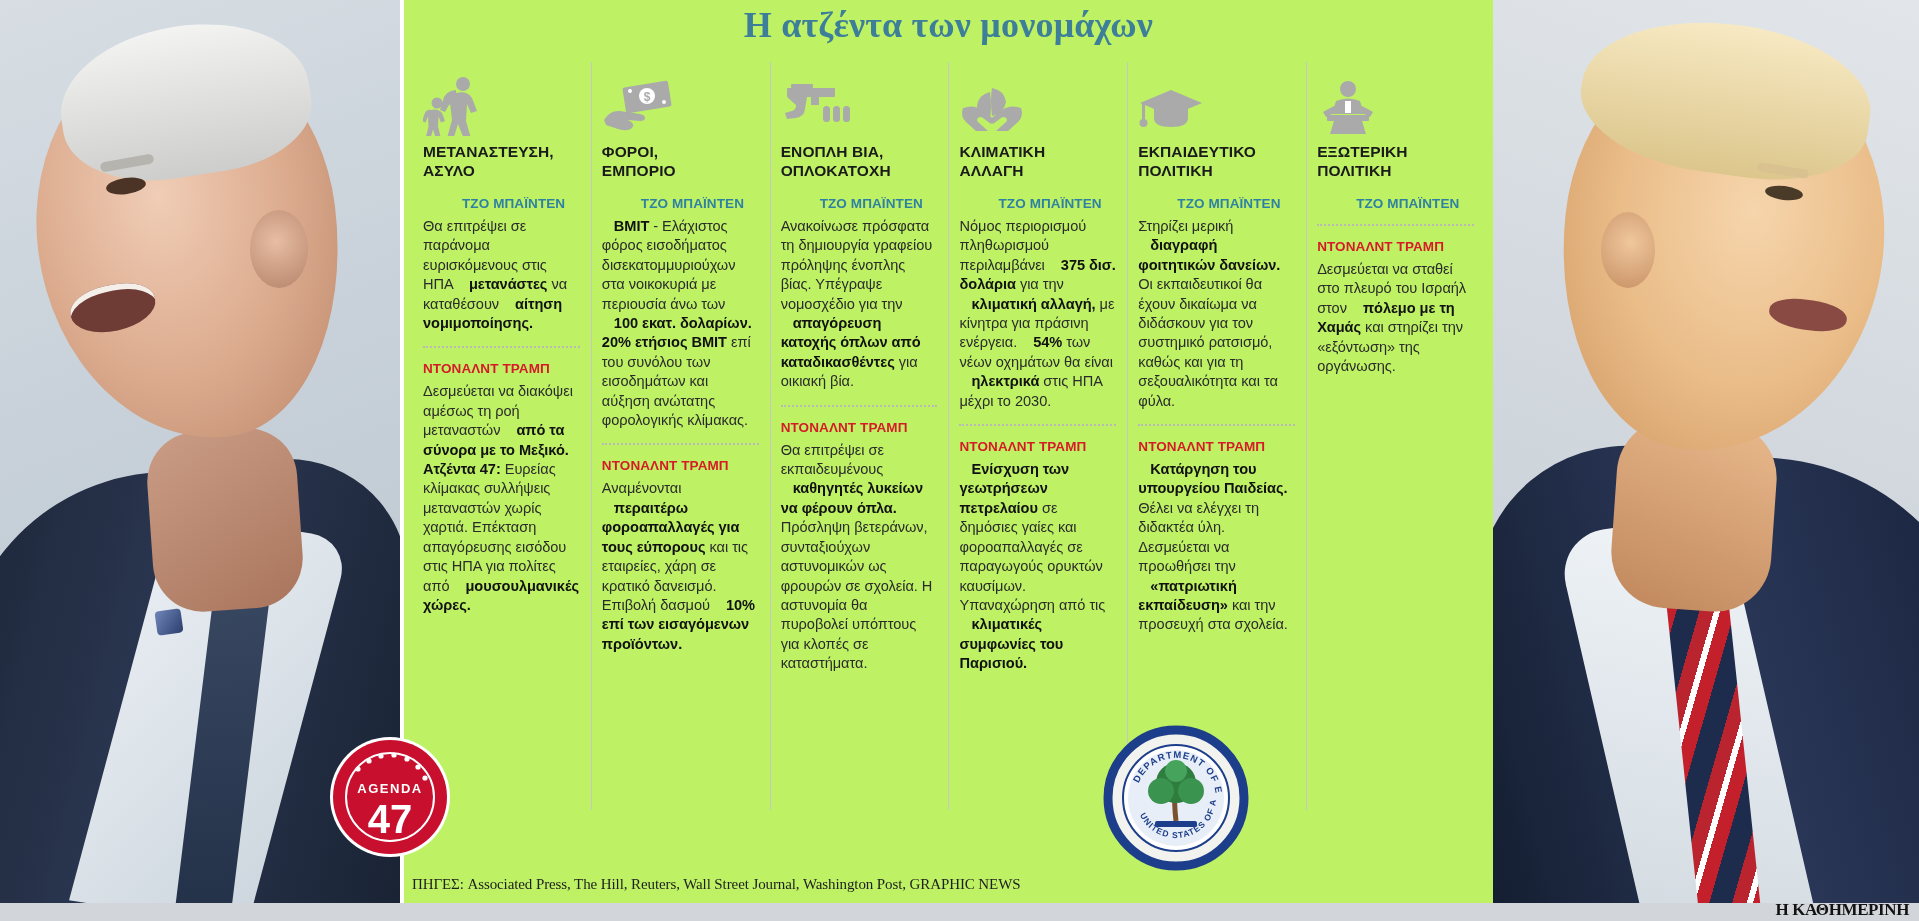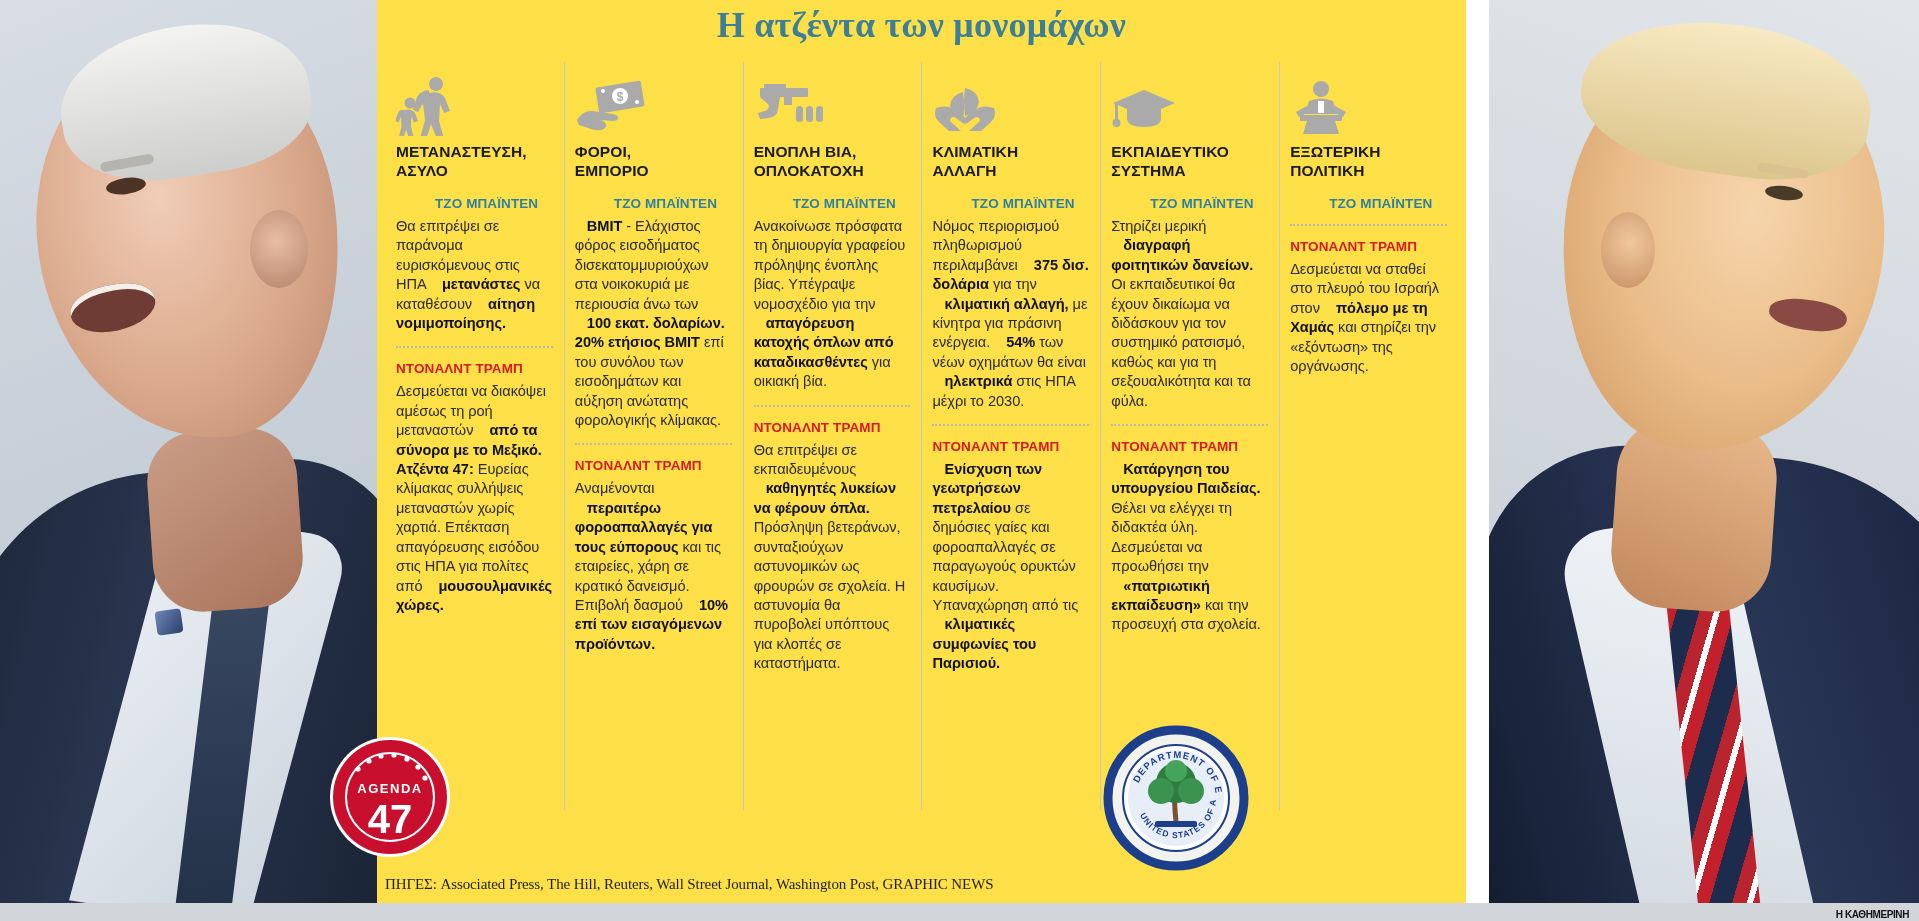--- a/index.html
+++ b/index.html
@@ -163,25 +163,25 @@
   .trump-brow {
     position: absolute; right: 110px; top: 166px; width: 52px; height: 9px;
     background: #d9c290;
     border-radius: 6px;
     transform: rotate(9deg);
   }
 
   
   .content {
     position: absolute;
-    left: 377px;
+    left: 404px;
     top: 0;
     width: 1089px;
     height: 921px;
-    background: #fde047;
+    background: #bef264;
     z-index: 5;
   }
 
   .title {
     text-align: center;
     color: #3d7e99;
     font-family: "Liberation Serif", serif;
     font-size: 36px;
     font-weight: 700;
     letter-spacing: .2px;
@@ -289,26 +289,26 @@
     position: absolute;
     left: 0; right: 0; bottom: 0;
     height: 18px;
     background: #d2d6da;
     z-index: 10;
   }
   .kath {
     position: absolute;
     right: 10px;
     bottom: 1px;
-    font-size: 10px;
+    font-size: 17px;
     font-weight: 700;
     color: #121212;
     letter-spacing: -.4px;
     z-index: 11;
-    font-family: Liberation Sans, sans-serif;
+    font-family: Liberation Serif, serif;
     white-space: nowrap;
   }
 </style>
 </head>
 <body>
 
 <div class="photo photo-left">
   <div class="biden-bg"></div>
   <div class="biden-suit"></div>
   <div class="biden-shirt"></div>
@@ -436,21 +436,21 @@
     <div class="col">
       <div class="icon-wrap">
         <svg width="66" height="52" viewBox="0 0 66 52" fill="#aaaaaa">
           <path d="M33 6 L64 19 L33 32 L2 19 Z"></path>
           <path d="M16 24 v10 q0 9 17 9 t17 -9 v-10 l-17 7 z"></path>
           <rect x="4" y="19" width="3" height="18"></rect>
           <circle cx="5.5" cy="39" r="4"></circle>
         </svg>
       </div>
       <div class="cat-title">ΕΚΠΑΙΔΕΥΤΙΚΟ
-ΣΥΣΤΗΜΑ</div>
+ΠΟΛΙΤΙΚΗ</div>
 
       <div class="who biden">ΤΖΟ ΜΠΑΪΝΤΕΝ</div>
       <div class="body-text">Στηρίζει μερική <b>διαγραφή φοιτητικών δανείων.</b> Οι εκπαιδευτικοί θα έχουν δικαίωμα να διδάσκουν για τον συστημικό ρατσισμό, καθώς και για τη σεξουαλικότητα και τα φύλα.</div>
 
       <hr class="divider">
 
       <div class="who trump">ΝΤΟΝΑΛΝΤ ΤΡΑΜΠ</div>
       <div class="body-text"><b>Κατάργηση του υπουργείου Παιδείας.</b> Θέλει να ελέγχει τη διδακτέα ύλη. Δεσμεύεται να προωθήσει την <b>«πατριωτική εκπαίδευση»</b> και την προσευχή στα σχολεία.</div>
     </div>
 

